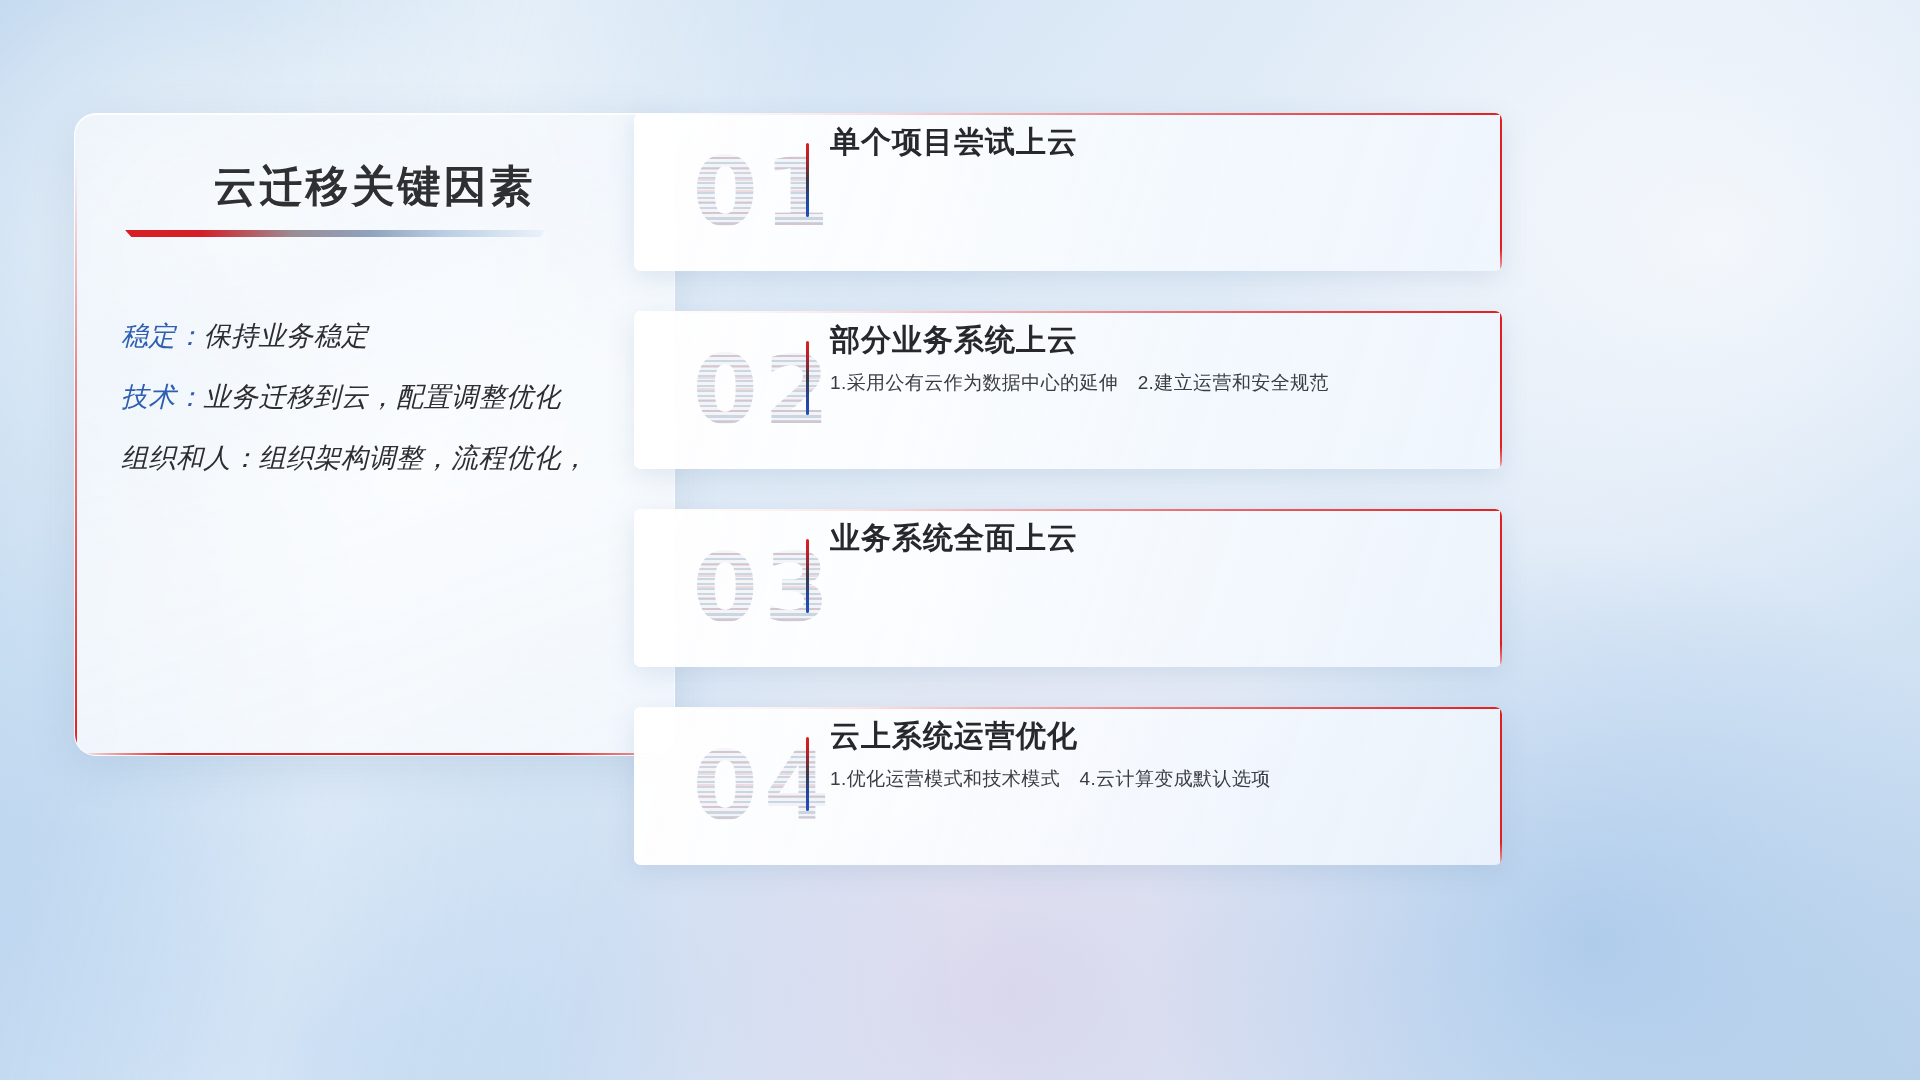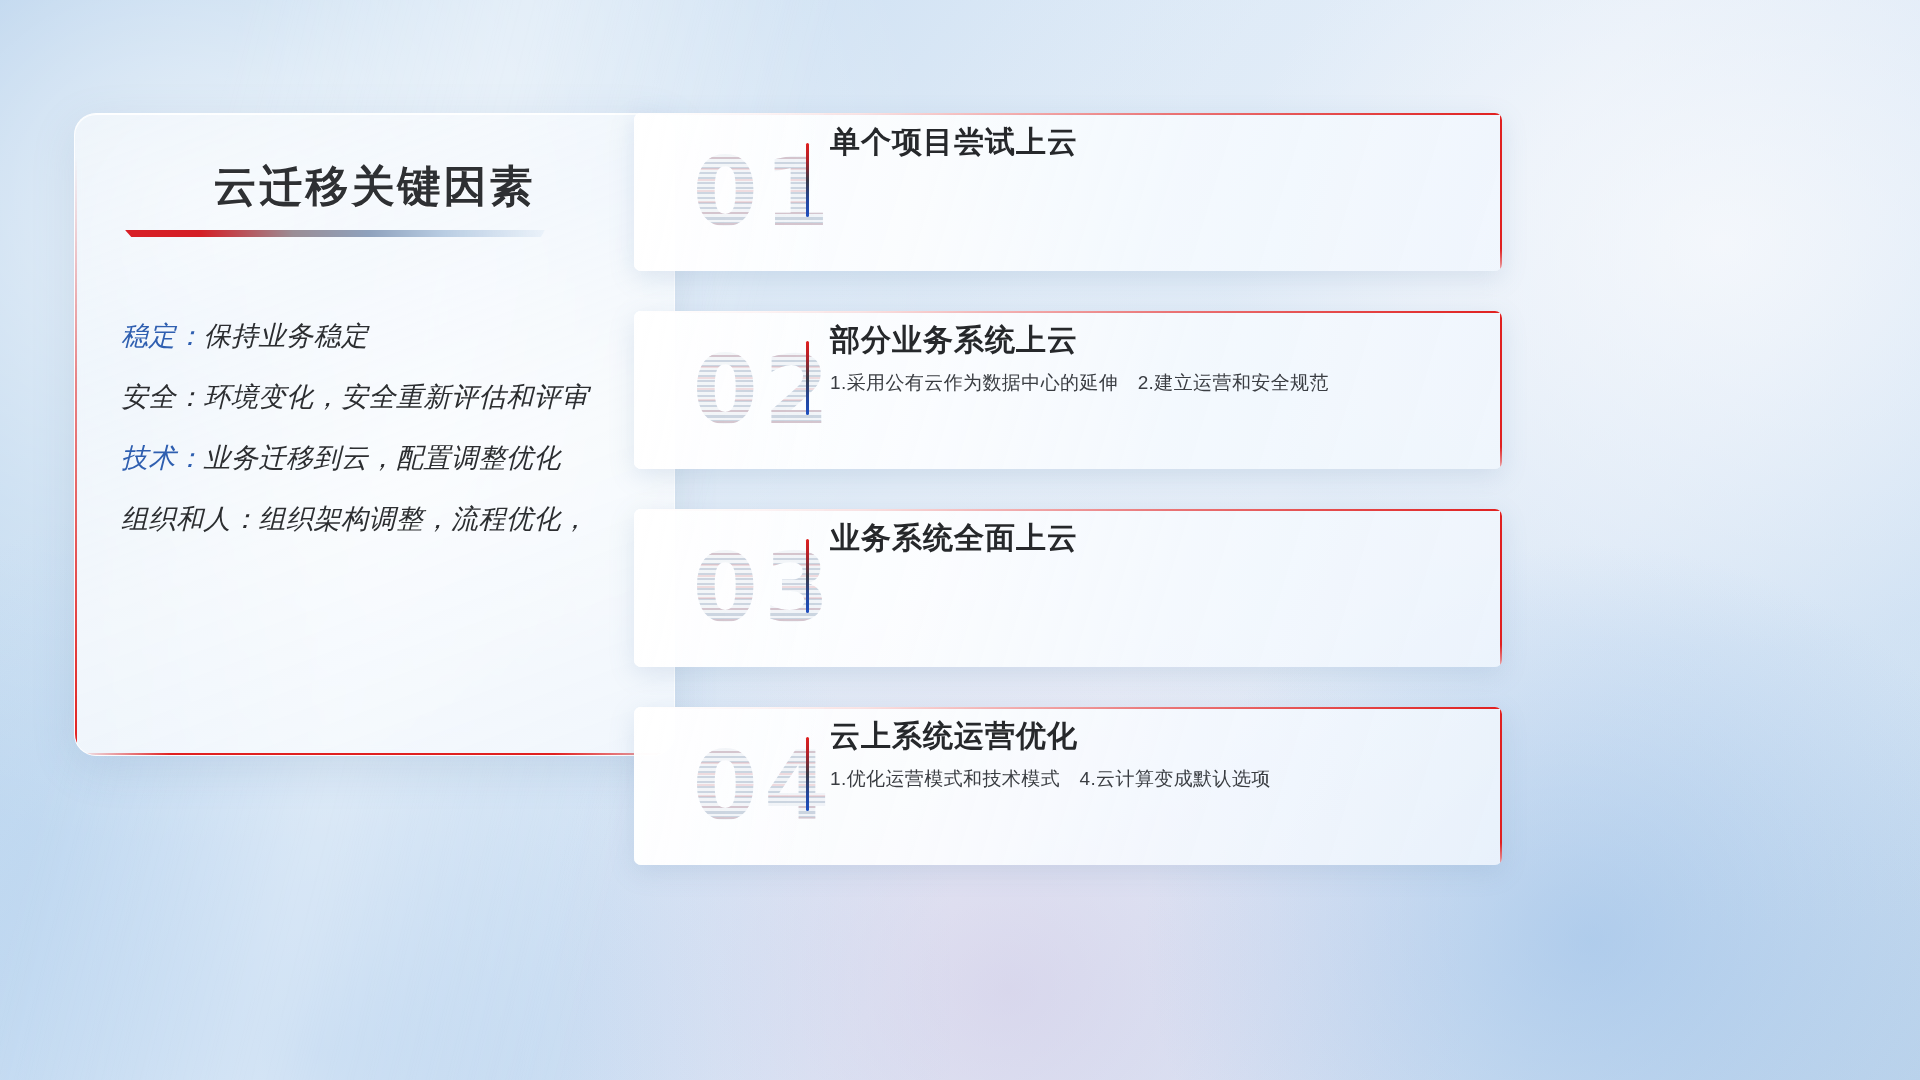--- a/index.html
+++ b/index.html
@@ -186,23 +186,20 @@
 
 <section id="left-panel">
   <h1 class="panel-title">云迁移关键因素</h1>
   <div class="title-rule"></div>
 
   <div class="factor-list">
     <div class="factor-row">
       <span class="factor-label">稳定：</span><span>保持业务稳定</span>
     </div>
     <div class="factor-row">
-      <span class="factor-label dark">安全：</span><span>环境变化，安全重新评估和评审</span>
-    </div>
-    <div class="factor-row">
       <span class="factor-label">技术：</span><span>业务迁移到云，配置调整优化</span>
     </div>
     <div class="factor-row">
       <span class="factor-label dark">组织和人：</span><span>组织架构调整，流程优化，</span>
     </div>
   </div>
 </section>
 
 <section id="cards">
 

